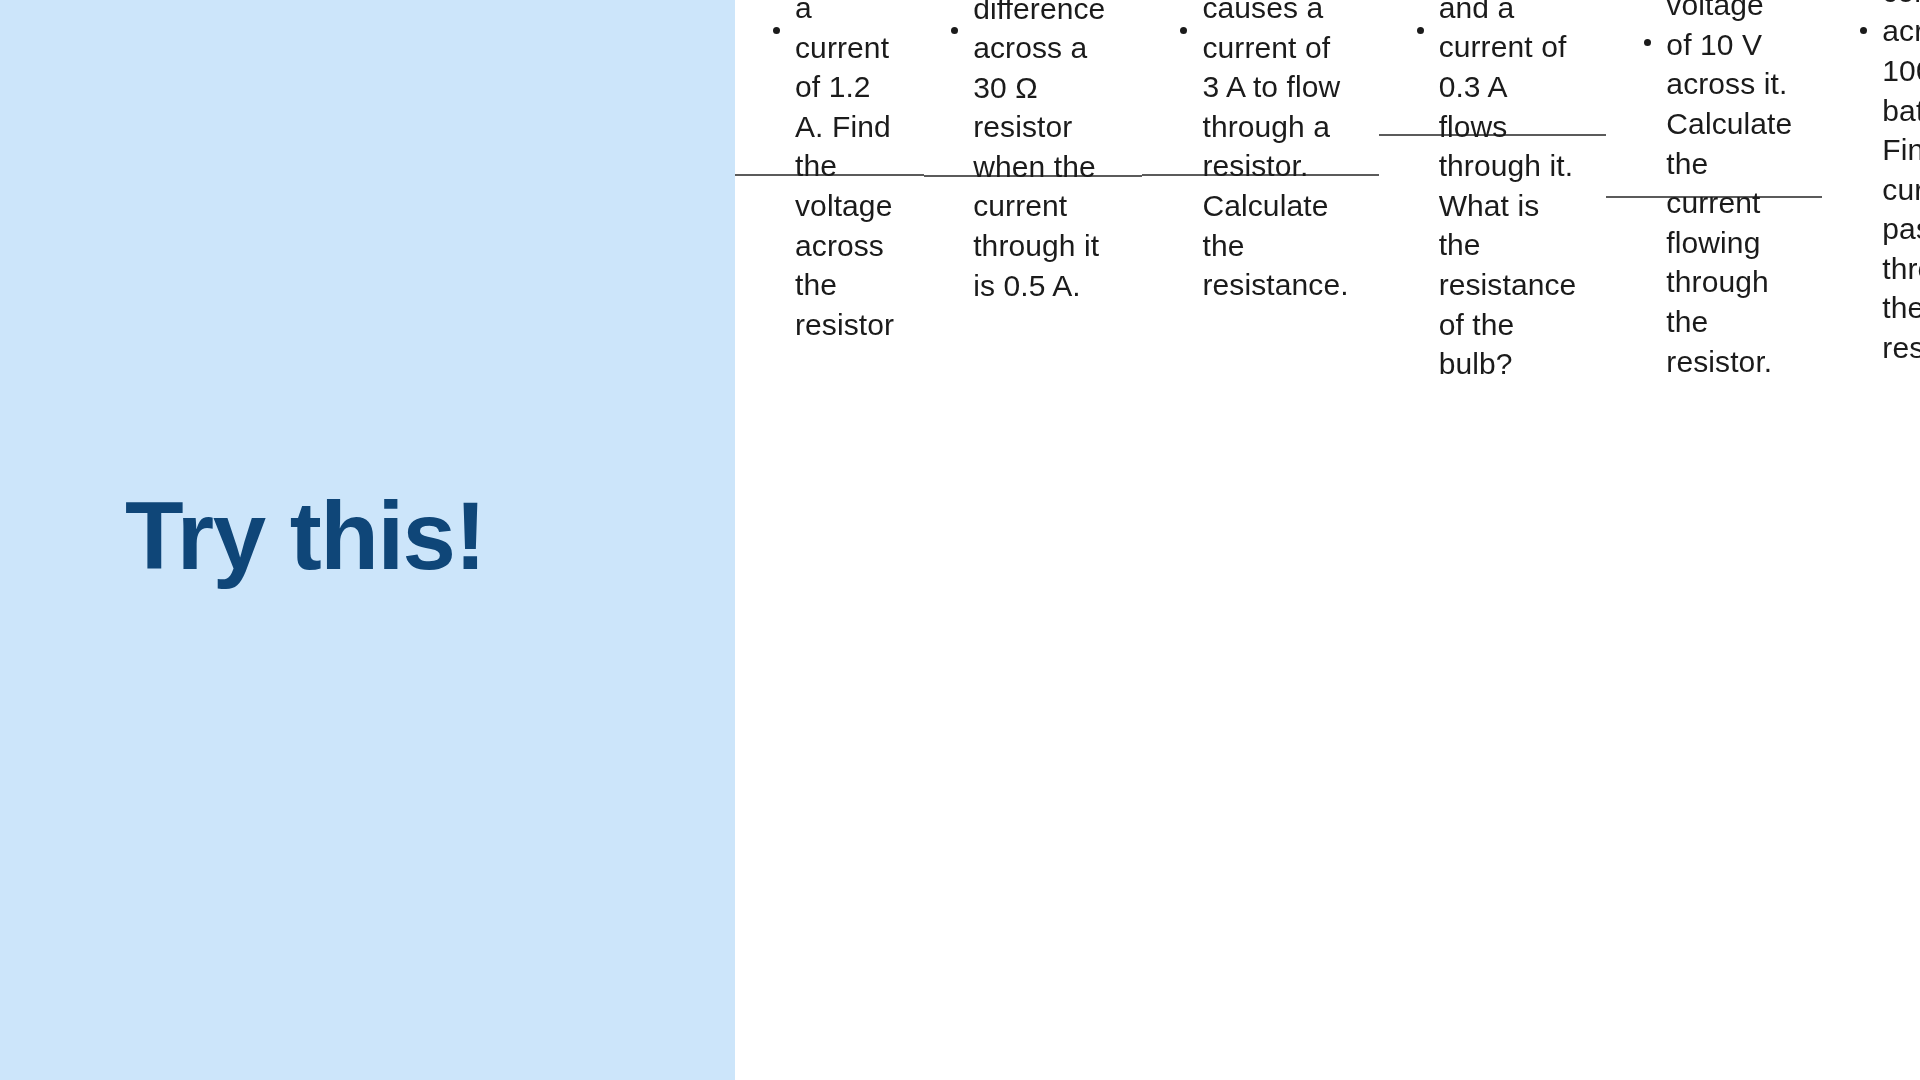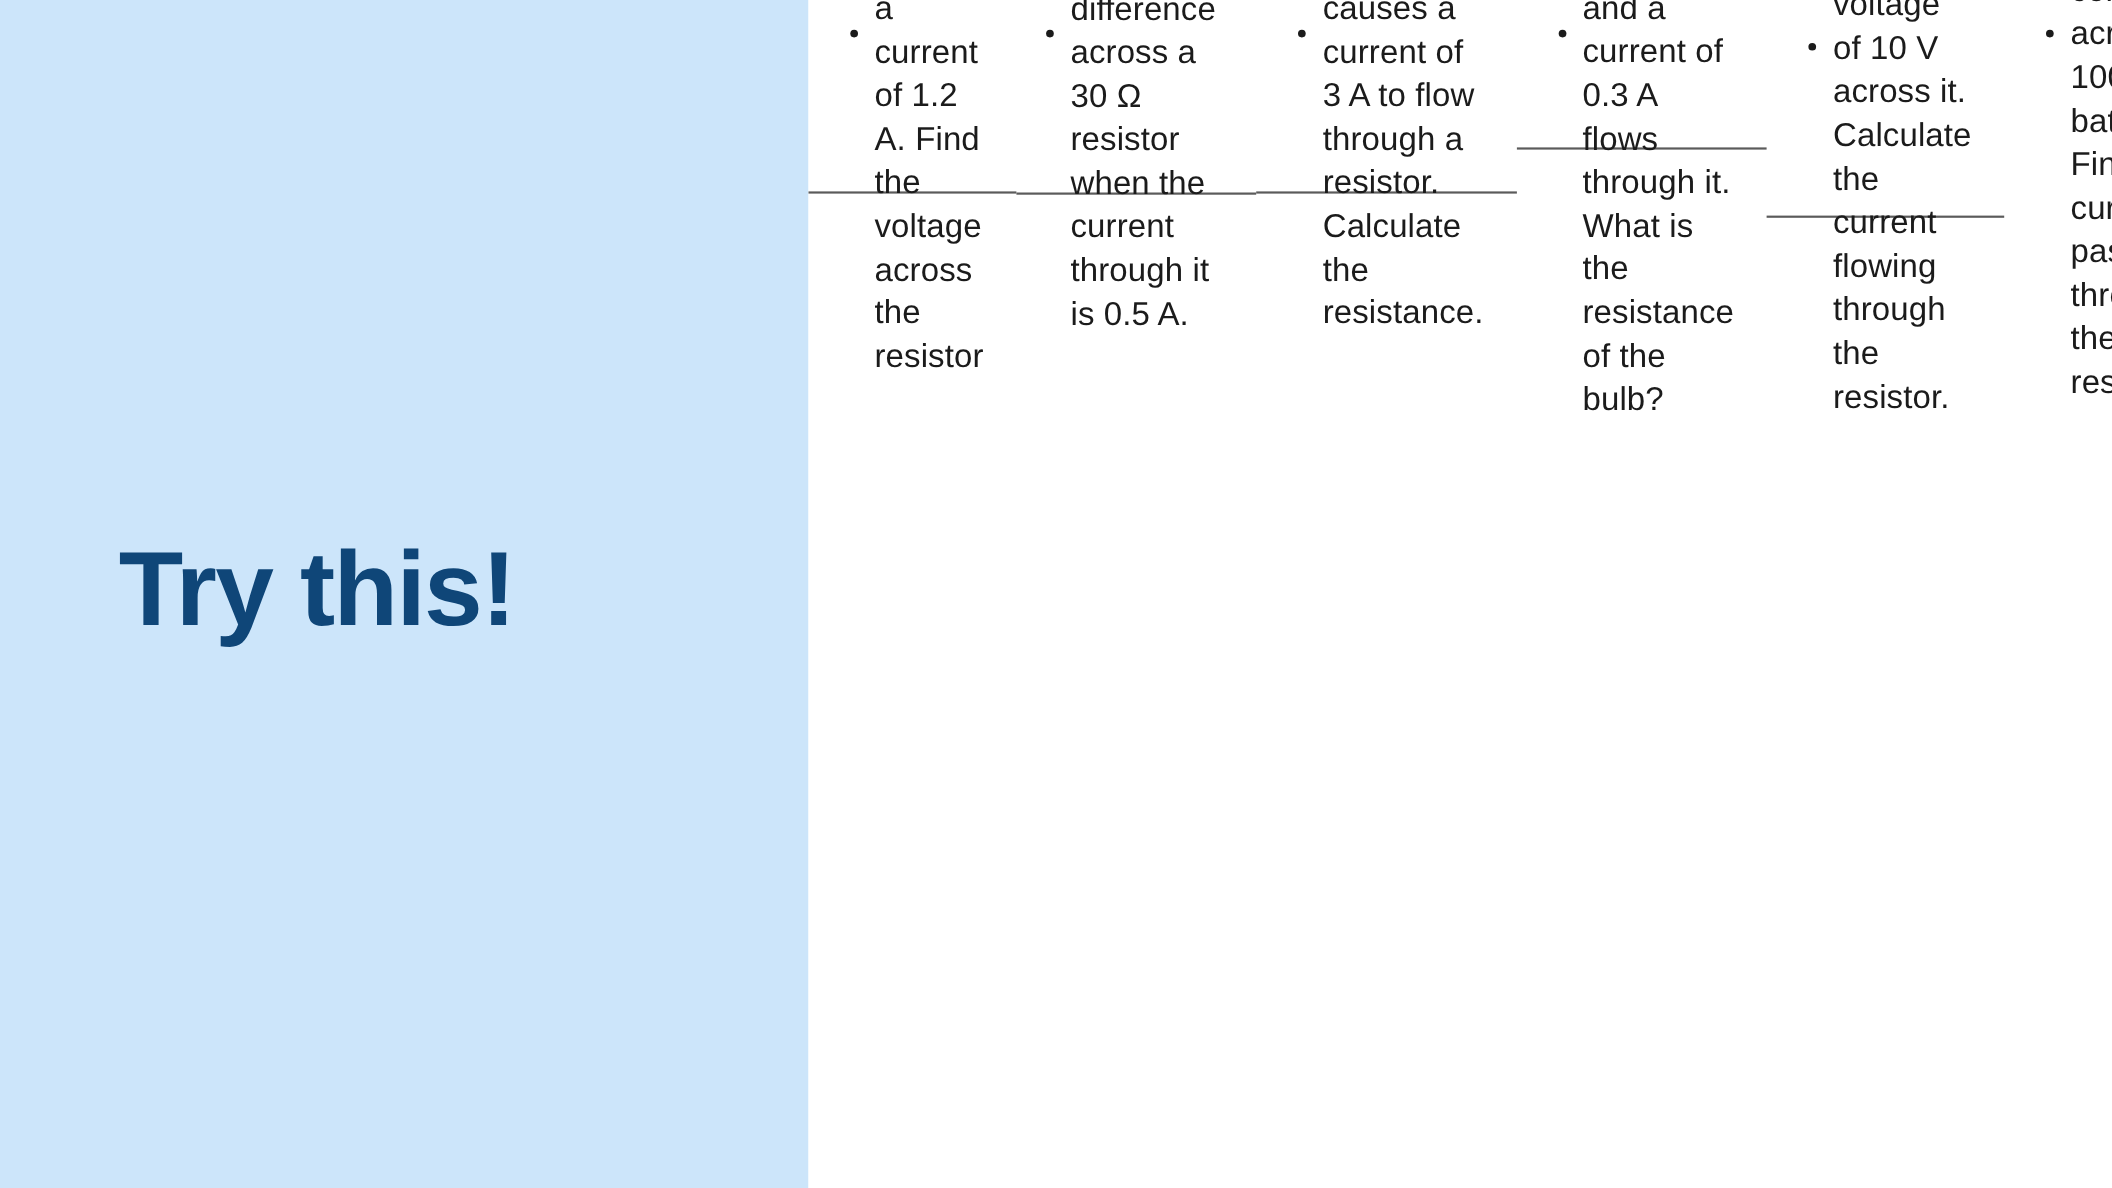--- a/index.html
+++ b/index.html
@@ -25,20 +25,21 @@
   
   .left-panel {
     width: 735px;
     height: 1080px;
     flex: 0 0 735px;
     background: #cce5fa;
     display: flex;
     align-items: center;
     justify-content: flex-start;
     position: relative;
+    padding-left: 17px;
   }
 
   .heading {
     color: #0f4678;
     font-family: "Liberation Sans", sans-serif;
     font-weight: bold;
     font-size: 96px;
     line-height: 1.05;
     letter-spacing: -1.5px;
     margin-left: 108px;

